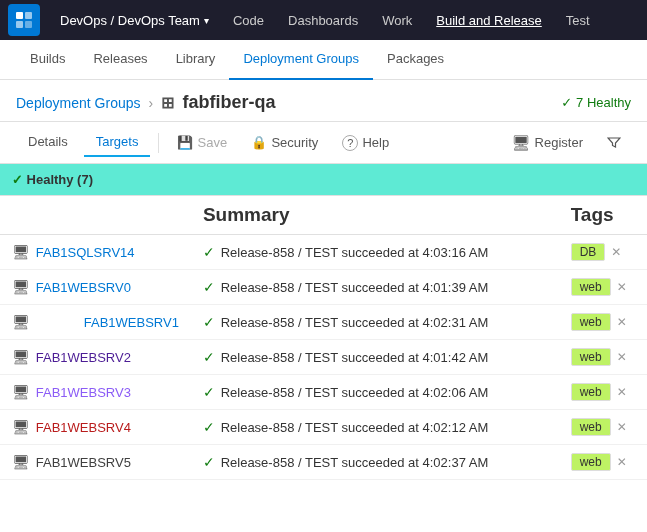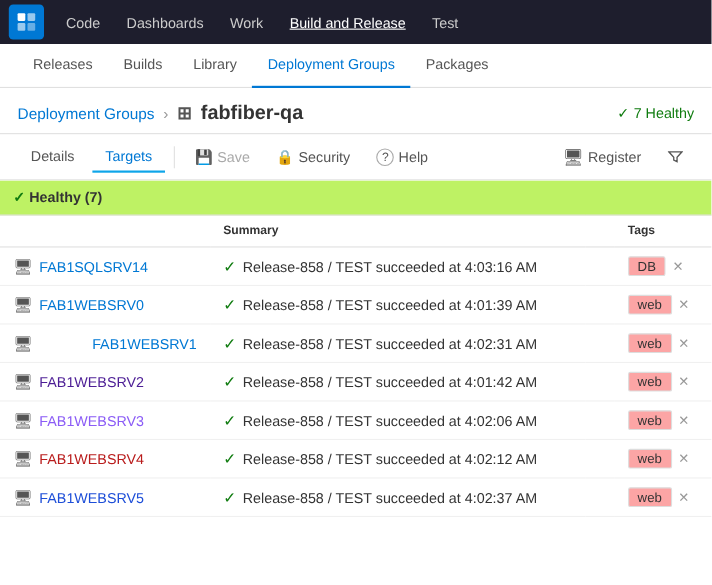--- a/index.html
+++ b/index.html
@@ -131,50 +131,50 @@
     }
     .targets-table thead tr {
       border-bottom: 1px solid #e0e0e0;
       background: #fff;
     }
     .targets-table th {
       padding: 8px 12px;
       text-align: left;
       font-weight: 600;
       color: #333;
-      font-size: 11px;
+      font-size: 19px;
     }
     .targets-table tbody tr {
       border-bottom: 1px solid #f0f0f0;
     }
     .targets-table td {
       padding: 8px 12px;
       font-size: 13px;
       color: #333;
       vertical-align: middle;
     }
     .section-header td {
       padding: 8px 12px;
       font-weight: 600;
       font-size: 13px;
-      background: #bef264;
+      background: #5eead4;
     }
     .server-name {
       display: flex; align-items: center; gap: 6px;
     }
     .server-icon {
       color: #555;
       font-size: 14px;
     }
     .summary-cell {
       display: flex; align-items: center; gap: 6px;
       color: #333;
     }
     .tag-chip {
-      background: #fca5a5;
+      background: #bef264;
       border: 1px solid #ddd;
       border-radius: 2px;
       padding: 1px 8px;
       font-size: 12px;
       color: #333;
     }
     .tags-cell {
       display: flex; align-items: center; gap: 6px;
     }
     .close-x {
@@ -189,43 +189,47 @@
 
 <nav class="top-nav">
   <div class="logo">
     <svg viewBox="0 0 20 20" fill="none">
       <rect x="2" y="2" width="7" height="7" fill="#fff" rx="1"></rect>
       <rect x="11" y="2" width="7" height="7" fill="#fff" rx="1" opacity="0.6"></rect>
       <rect x="2" y="11" width="7" height="7" fill="#fff" rx="1" opacity="0.6"></rect>
       <rect x="11" y="11" width="7" height="7" fill="#fff" rx="1" opacity="0.4"></rect>
     </svg>
   </div>
+  <div class="top-nav-item org">
+    <span>DevOps / DevOps Team</span>
+    <span class="chevron">▾</span>
+  </div>
   <div class="top-nav-item">
     <span>Code</span>
   </div>
   <div class="top-nav-item">
     <span>Dashboards</span>
   </div>
   <div class="top-nav-item">
     <span>Work</span>
   </div>
   <div class="top-nav-item active-nav">
     <span>Build and Release</span>
   </div>
   <div class="top-nav-item">
     <span>Test</span>
   </div>
 </nav>
 
 <nav class="second-nav">
   <div class="second-nav-item">
+    <span>Builds</span>
+  </div>
+  <div class="second-nav-item">
     <span>Releases</span>
-  </div>
-  <div class="second-nav-item">
-    <span>Builds</span>
   </div>
   <div class="second-nav-item">
     <span>Library</span>
   </div>
   <div class="second-nav-item active">
     <span>Deployment Groups</span>
   </div>
   <div class="second-nav-item">
     <span>Packages</span>
   </div>
@@ -415,21 +419,21 @@
             <div class="tags-cell">
               <span class="tag-chip">web</span>
               <span class="close-x">✕</span>
             </div>
           </td>
         </tr>
         <tr>
           <td>
             <div class="server-name">
               <span class="server-icon">🖥</span>
-              <span style="color:#1d4ed8;cursor:pointer;">FAB1WEBSRV5</span>
+              <span style="color:#404040;cursor:pointer;">FAB1WEBSRV5</span>
             </div>
           </td>
           <td>
             <div class="summary-cell">
               <span class="check-icon">✓</span>
               <span>Release-858 / TEST succeeded at 4:02:37 AM</span>
             </div>
           </td>
           <td></td>
           <td>

